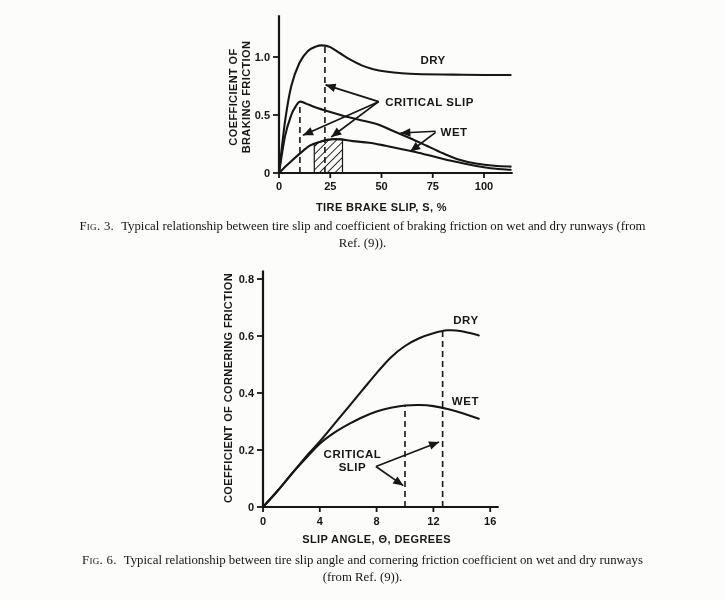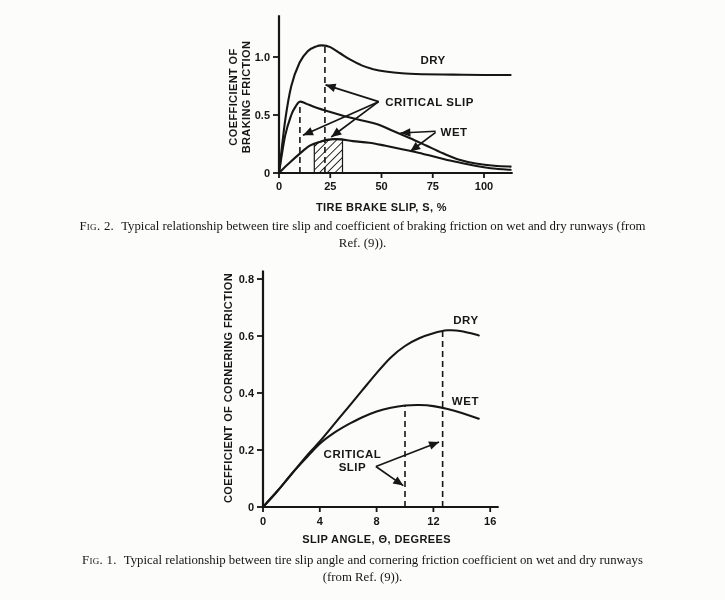--- a/index.html
+++ b/index.html
@@ -64,21 +64,21 @@
       <line x1="210.62" y1="129.24" x2="175.36" y2="130.98000000000002" stroke="#161616" stroke-width="1.7"></line>
       <polygon points="175.4,131.0 185.6,134.8 185.1,126.2" fill="#161616"></polygon>
       <line x1="210.62" y1="130.4" x2="185.2" y2="149.54" stroke="#161616" stroke-width="1.7"></line>
       <polygon points="185.2,149.5 195.8,147.0 190.6,140.1" fill="#161616"></polygon>
       <text x="195.45" y="62.480000000000004" class="curve-label" text-anchor="start"><tspan x="195.45" dy="0">DRY</tspan></text>
       <text x="160.19" y="103.66" class="curve-label" text-anchor="start"><tspan x="160.19" dy="0">CRITICAL SLIP</tspan></text>
       <text x="215.54" y="134.4" class="curve-label" text-anchor="start"><tspan x="215.54" dy="0">WET</tspan></text>
     </svg>
 
   <div class="caption" id="cap0">
-    <span class="figlabel">Fig. 2.</span><span class="captext">Typical relationship between tire slip and coefficient of braking friction on wet and dry runways (from Ref. (9)).</span>
+    <span class="figlabel">Fig. 3.</span><span class="captext">Typical relationship between tire slip and coefficient of braking friction on wet and dry runways (from Ref. (9)).</span>
   </div>
 
   <svg id="chart1" class="chart" width="300" height="286" viewBox="0 0 300 286">
       <path d="M 45 7.5 L 45 244 L 280.7 244" fill="none" stroke="#161616" stroke-width="2.2"></path>
       <line x1="45" y1="244" x2="45" y2="249" stroke="#161616" stroke-width="1.8"></line>
       <text x="45" y="262" class="tick-label" text-anchor="middle"><tspan x="45" dy="0">0</tspan></text>
       <line x1="101.8" y1="244" x2="101.8" y2="249" stroke="#161616" stroke-width="1.8"></line>
       <text x="101.8" y="262" class="tick-label" text-anchor="middle"><tspan x="101.8" dy="0">4</tspan></text>
       <line x1="158.6" y1="244" x2="158.6" y2="249" stroke="#161616" stroke-width="1.8"></line>
       <text x="158.6" y="262" class="tick-label" text-anchor="middle"><tspan x="158.6" dy="0">8</tspan></text>
@@ -105,16 +105,16 @@
       <line x1="157.89" y1="203.53" x2="221.07999999999998" y2="179.01999999999998" stroke="#161616" stroke-width="1.7"></line>
       <polygon points="221.1,179.0 210.2,178.6 213.3,186.6" fill="#161616"></polygon>
       <line x1="157.89" y1="203.53" x2="185.296" y2="222.625" stroke="#161616" stroke-width="1.7"></line>
       <polygon points="185.3,222.6 179.5,213.4 174.6,220.4" fill="#161616"></polygon>
       <text x="235.28" y="61.32499999999999" class="curve-label" text-anchor="start"><tspan x="235.28" dy="0">DRY</tspan></text>
       <text x="233.86" y="141.98000000000002" class="curve-label" text-anchor="start"><tspan x="233.86" dy="0">WET</tspan></text>
       <text x="134.45999999999998" y="195.275" class="curve-label" text-anchor="middle"><tspan x="134.45999999999998" dy="0">CRITICAL</tspan><tspan x="134.45999999999998" dy="13">SLIP</tspan></text>
     </svg>
 
   <div class="caption" id="cap1">
-    <span class="figlabel">Fig. 1.</span><span class="captext">Typical relationship between tire slip angle and cornering friction coefficient on wet and dry runways (from Ref. (9)).</span>
+    <span class="figlabel">Fig. 6.</span><span class="captext">Typical relationship between tire slip angle and cornering friction coefficient on wet and dry runways (from Ref. (9)).</span>
   </div>
 
 </div>
 
 </body></html>

